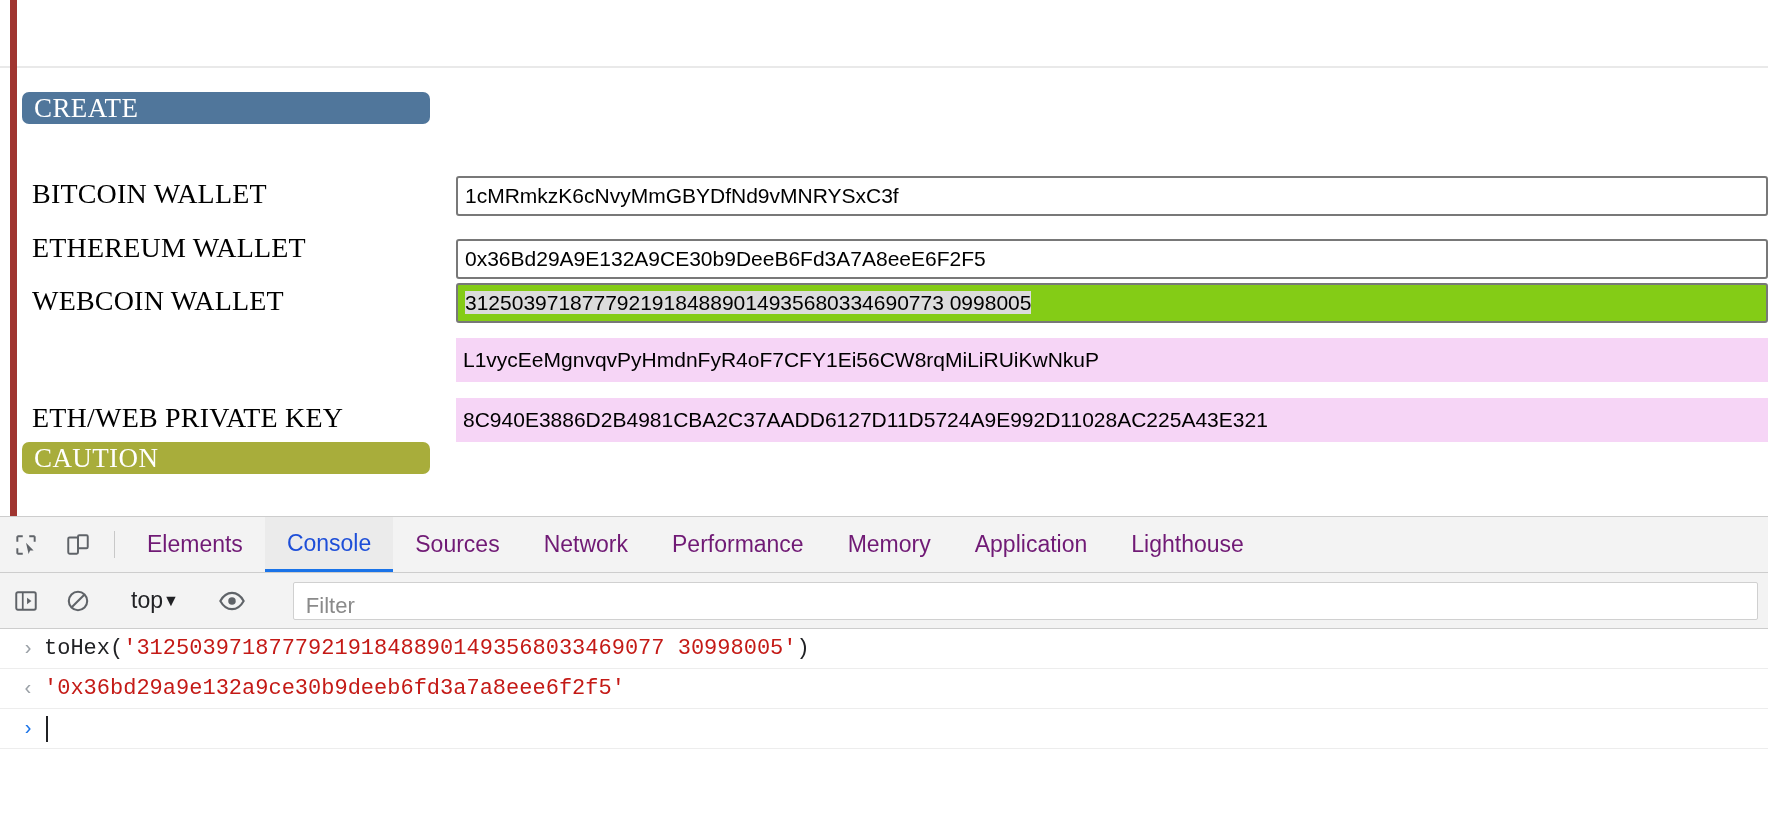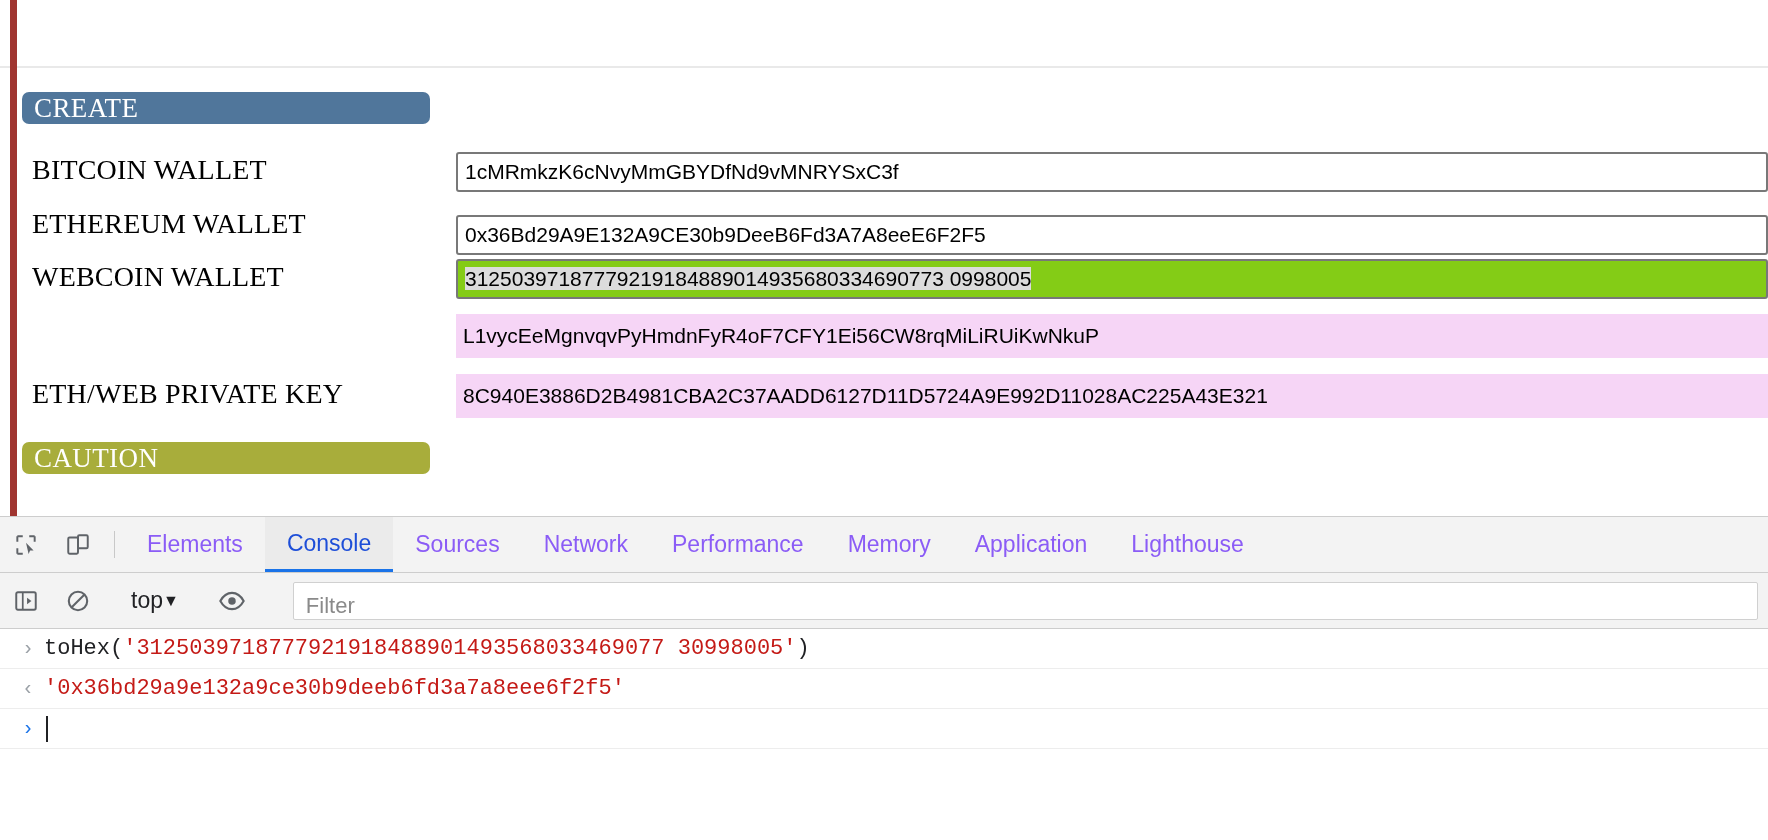--- a/index.html
+++ b/index.html
@@ -64,20 +64,21 @@
   #banner-caution {
     top: 442px;
     background: #a8ad3b;
   }
 
   .row {
     position: absolute;
     left: 0;
     width: 1472px;
     height: 54px;
+    margin-top: 24px;
   }
   .row-label {
     position: absolute;
     left: 32px;
     top: 0;
     font-family: "Liberation Serif", serif;
     font-size: 28px;
     color: #000000;
     white-space: nowrap;
     letter-spacing: 0.2px;
@@ -171,21 +172,21 @@
     width: 1px;
     background: #c8c8c8;
     margin: 14px 10px 14px 10px;
   }
   .dt-tab {
     display: flex;
     align-items: center;
     padding: 0 22px;
     font-family: "Liberation Sans", sans-serif;
     font-size: 23px;
-    color: #8b5cf6;
+    color: #701a75;
     cursor: pointer;
     box-sizing: border-box;
   }
   .dt-tab.active {
     background: #ebebeb;
     color: #1d4ed8;
     border-bottom: 3px solid #1a73e8;
   }
 
   #dt-filterbar {

